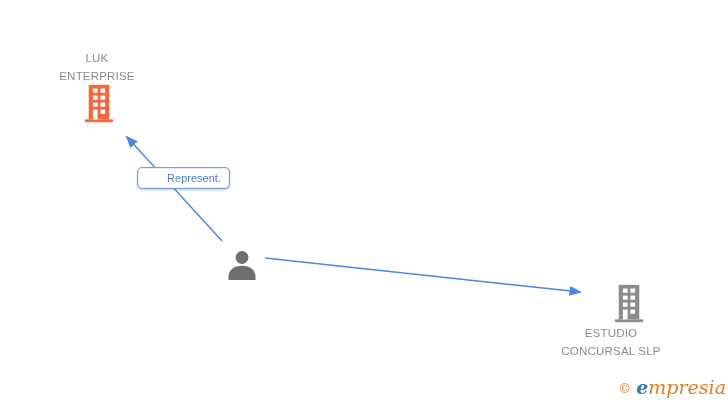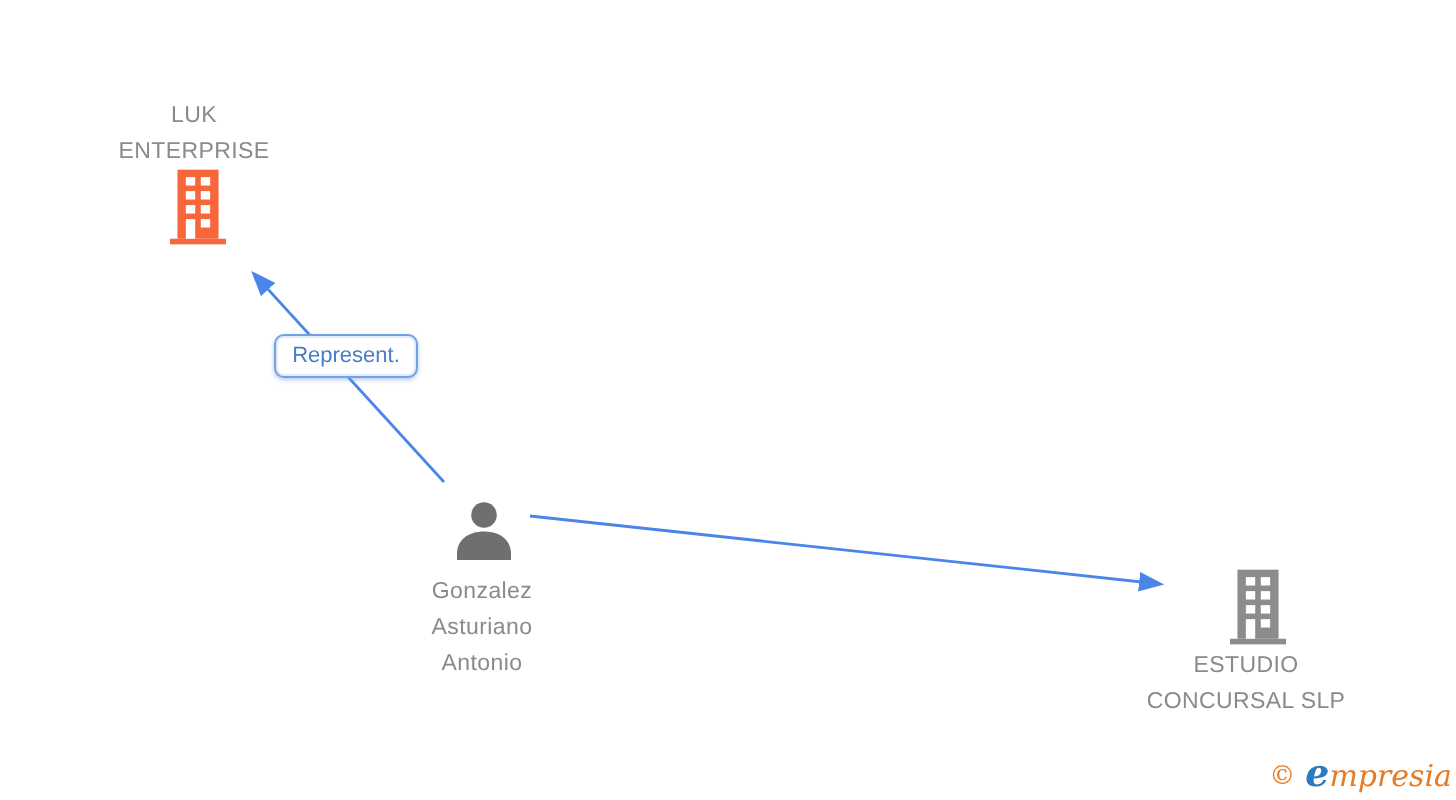--- a/index.html
+++ b/index.html
@@ -12,35 +12,35 @@
   .node-label{
     color:#8a8a8a;font-size:11.5px;line-height:15px;text-align:center;
     letter-spacing:0.2px;
   }
   .node-icon{display:block;margin:0 auto;}
   .luk-label{position:absolute;left:52px;top:48px;width:90px;}
   .luk-icon{position:absolute;left:85px;top:84px;}
   .person-icon{position:absolute;left:225px;top:250px;}
   .person-label{position:absolute;left:206px;top:286px;width:70px;}
   .estudio-icon{position:absolute;left:615px;top:284px;}
-  .estudio-label{position:absolute;left:573px;top:323px;width:100px;}
+  .estudio-label{position:absolute;left:561px;top:323px;width:100px;}
   .edge-label{
     position:absolute;background:#ffffff;border:1px solid #74a0e4;border-radius:5px;
     box-shadow:0 1px 2px rgba(116,160,228,0.55), inset 0 0 0 1px rgba(170,200,240,0.35);
-    color:#4a7cc7;font-size:11px;text-align:center;cursor:pointer;
+    color:#4a7cc7;font-size:11px;text-align:center;cursor:pointer;padding-left:21px;
   }
   .edge-label.represent{left:137px;top:167px;width:70px;height:20px;line-height:20px;}
   .edge-label.adm{left:398px;top:256px;width:57px;height:35px;line-height:16px;padding-top:2px;box-sizing:content-box;}
   .watermark{
     position:absolute;right:2px;bottom:2px;white-space:nowrap;cursor:pointer;
     font-family:"DejaVu Serif",serif;font-style:italic;
   }
   .wm-copy{color:#e87a22;font-size:13px;font-style:normal;vertical-align:1px;}
   .wm-e{color:#2d7bbf;font-size:19px;font-weight:bold;margin-left:5px;}
-  .wm-rest{color:#e87a22;font-size:15px;}
+  .wm-rest{color:#e87a22;font-size:19px;}
 </style>
 </head>
 <body>
 
 <div class="canvas">
 
   <svg class="edges" viewBox="0 0 728 400">
     <defs>
       <marker id="arrowBlue" markerWidth="9" markerHeight="7" refX="7.5" refY="3.5" orient="auto" markerUnits="strokeWidth">
         <path d="M0,0 L9,3.5 L0,7 Z" fill="#4a86e8"></path>
@@ -67,23 +67,20 @@
       <rect x="8.5" y="26.5" width="5" height="10.5" fill="#ffffff"></rect>
     </svg>
   </div>
 
   <div class="node person-icon">
     <svg class="node-icon" width="34" height="30" viewBox="0 0 34 30">
       <circle cx="17" cy="7.5" r="6.4" fill="#6F6F6F"></circle>
       <path d="M3.5,30 L3.5,27 C3.5,20 9,15.8 17,15.8 C25,15.8 30.5,20 30.5,27 L30.5,30 Z" fill="#6F6F6F"></path>
     </svg>
   </div>
-  <div class="node person-label">
-    <span class="node-label">Gonzalez Asturiano Antonio</span>
-  </div>
 
   <div class="node estudio-icon">
     <svg class="node-icon" width="28" height="39" viewBox="0 0 30 40">
       <rect x="0" y="37" width="30" height="3" fill="#8C8C8C"></rect>
       <rect x="4" y="0" width="22" height="37" fill="#8C8C8C"></rect>
       <rect x="8.5" y="4" width="5" height="4.5" fill="#ffffff"></rect>
       <rect x="16.5" y="4" width="5" height="4.5" fill="#ffffff"></rect>
       <rect x="8.5" y="11.5" width="5" height="4.5" fill="#ffffff"></rect>
       <rect x="16.5" y="11.5" width="5" height="4.5" fill="#ffffff"></rect>
       <rect x="8.5" y="19" width="5" height="4.5" fill="#ffffff"></rect>

